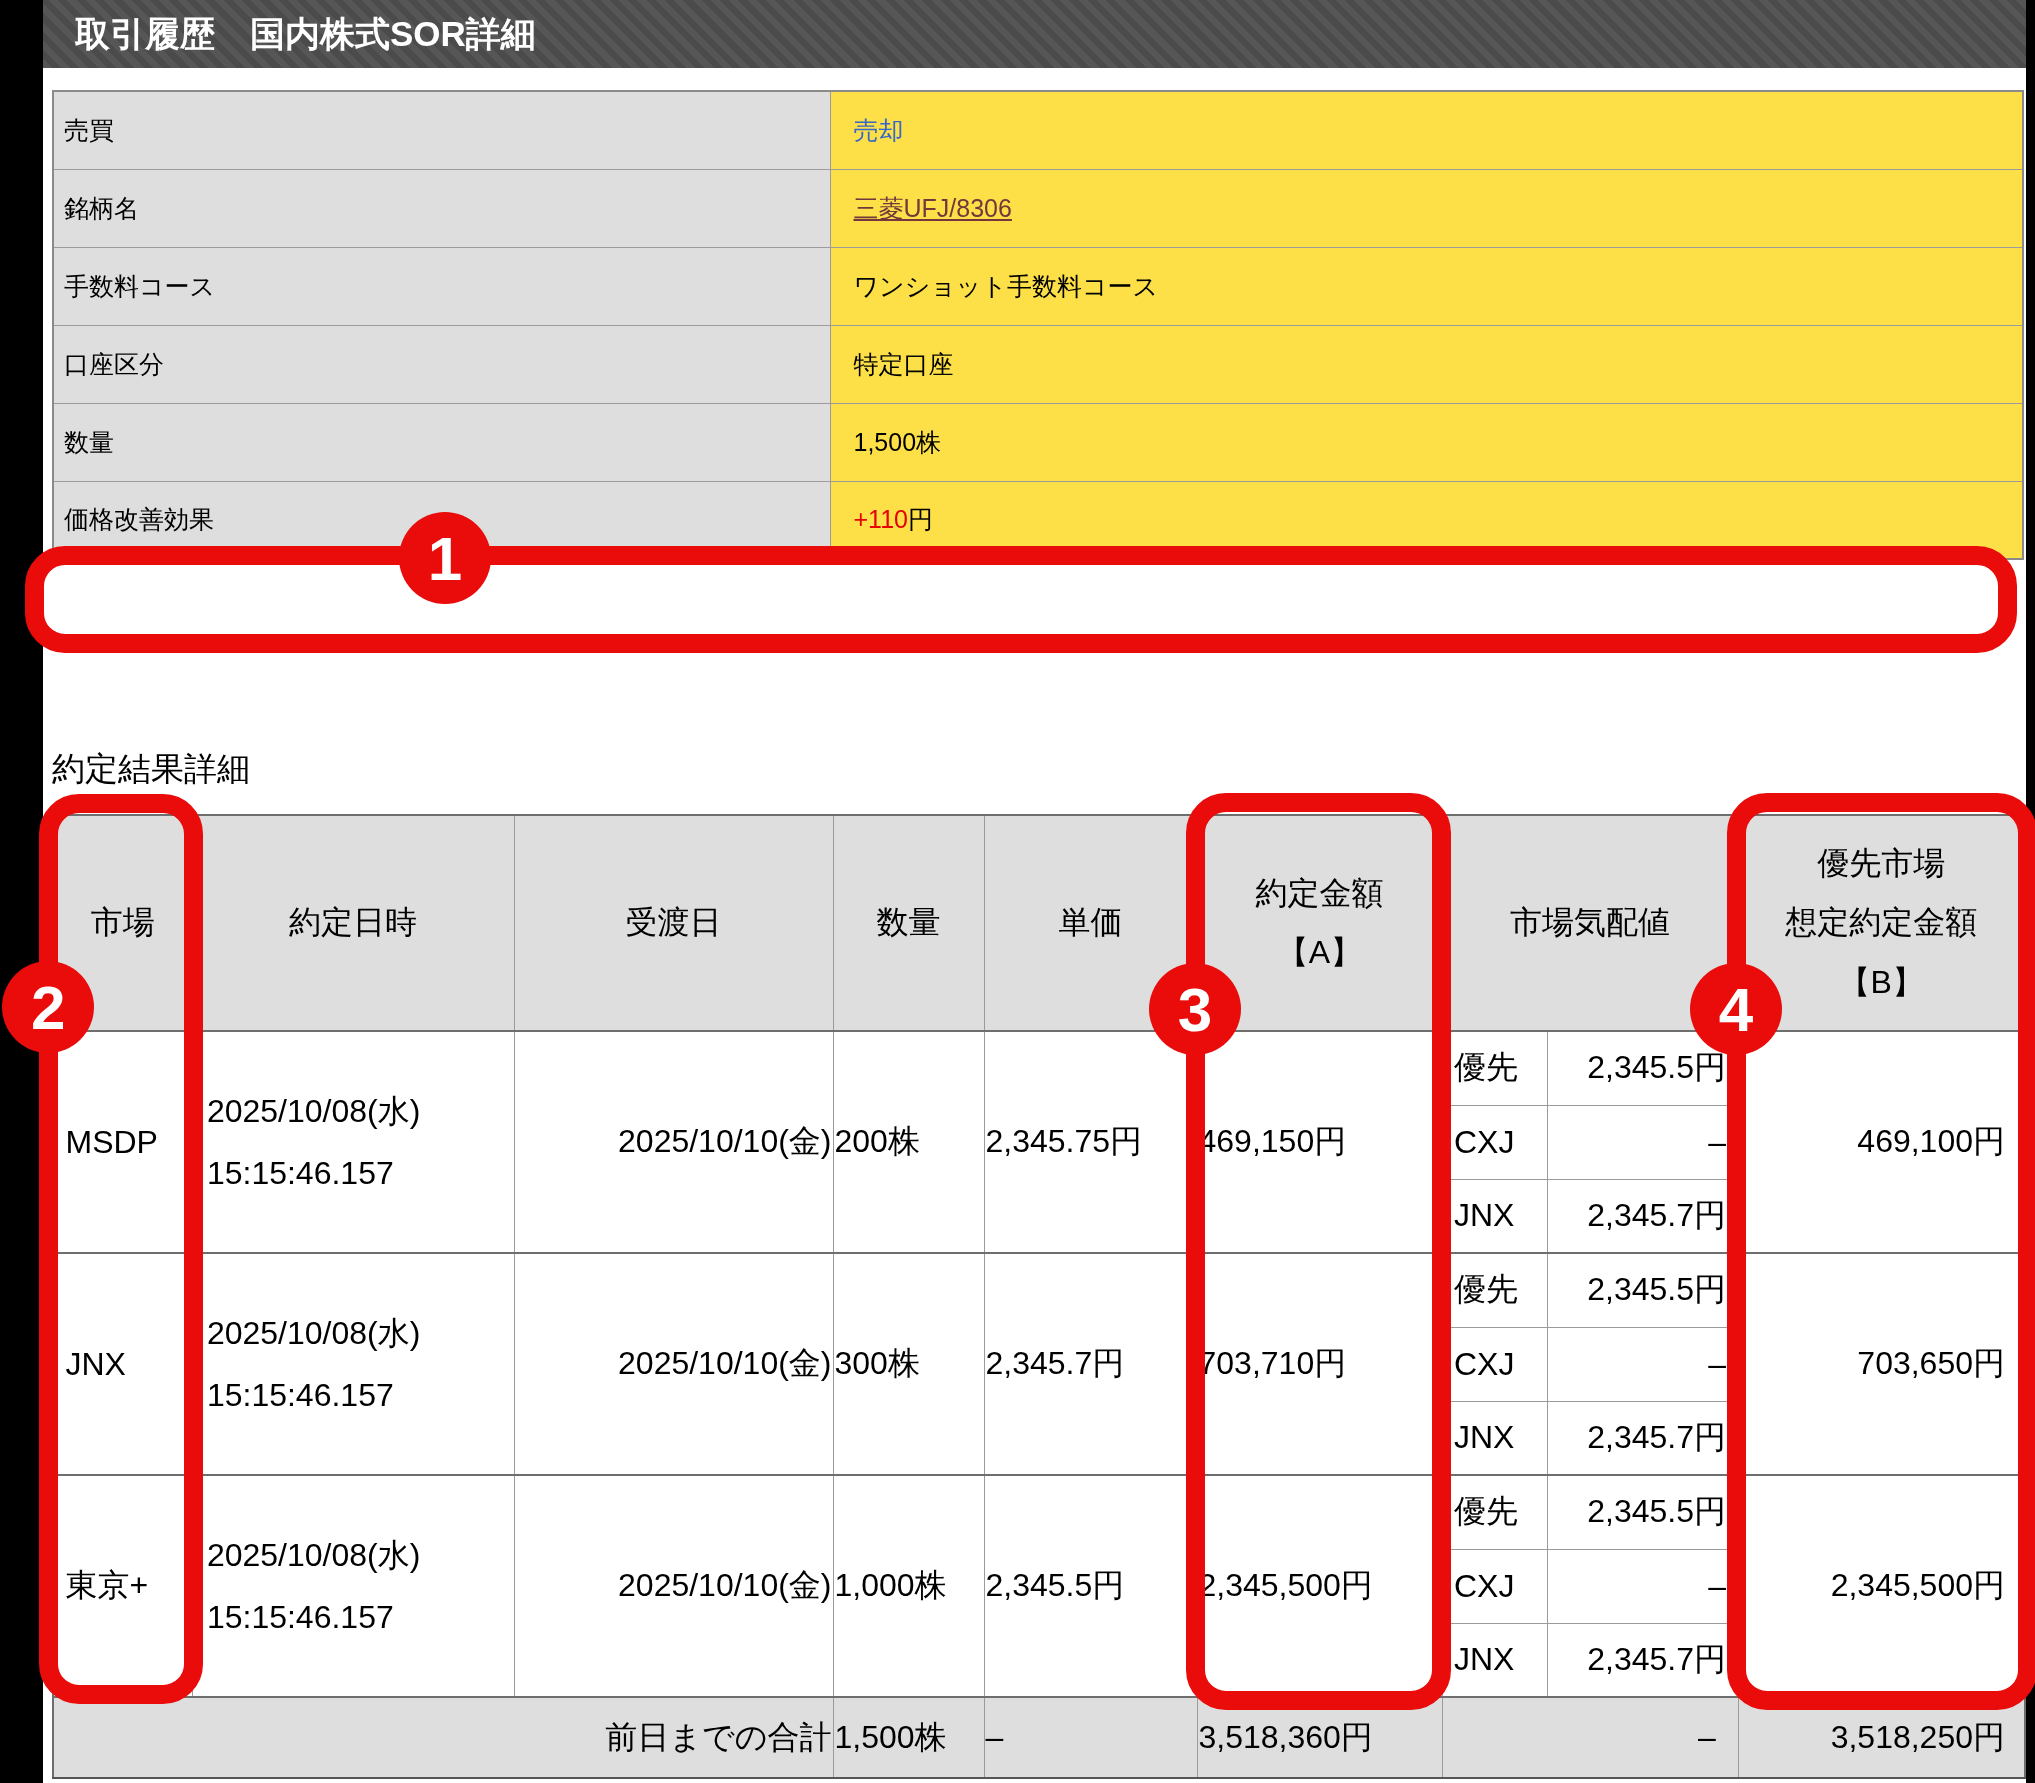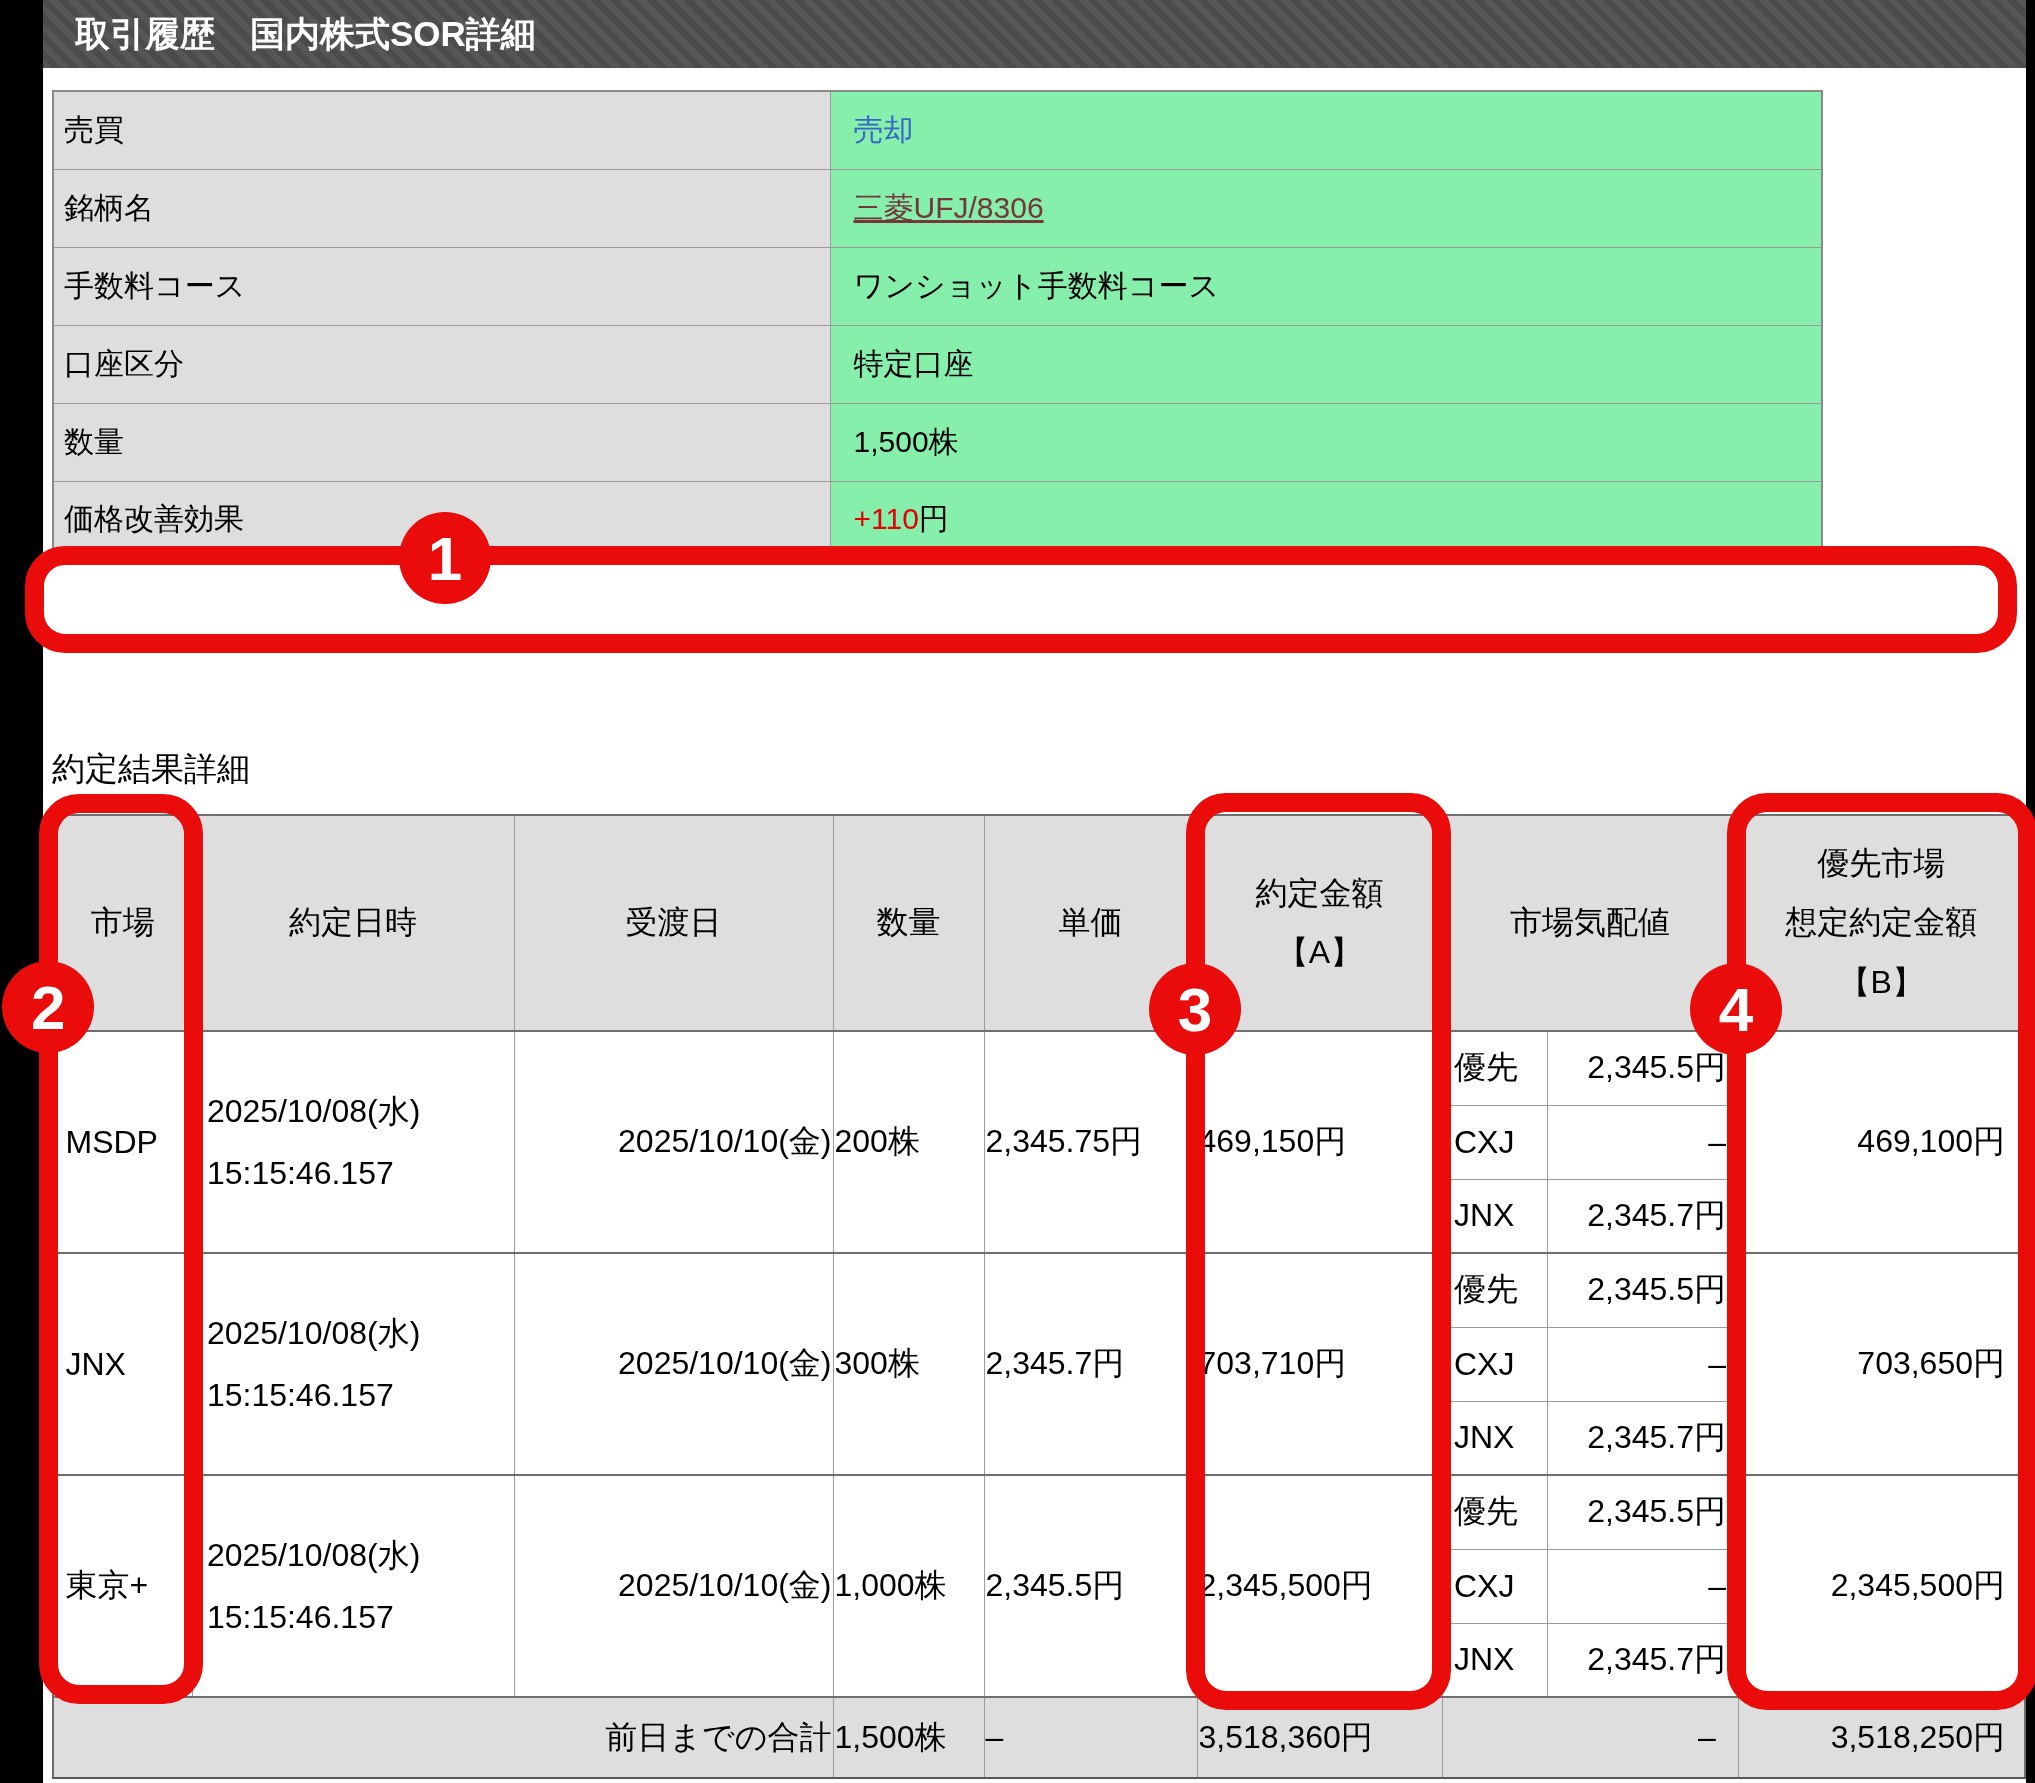--- a/index.html
+++ b/index.html
@@ -25,29 +25,29 @@
   
   .titlebar{
     position:absolute;left:43px;top:0;width:1983px;height:68px;
     background:repeating-linear-gradient(45deg,#565656 0 6.5px,#4b4b4b 6.5px 13px);
     color:#fff;font-size:35px;font-weight:bold;
     display:flex;align-items:center;padding-left:32px;
   }
 
   
   table.summary{
-    position:absolute;left:52px;top:90px;width:1771px;
+    position:absolute;left:52px;top:90px;width:1972px;
     border-collapse:collapse;table-layout:fixed;
-    border:2.2px solid #8a8a8a;font-size:30px;
+    border:2.2px solid #8a8a8a;font-size:25px;
   }
   table.summary td{
     border:1.4px solid var(--border_thin);height:78px;vertical-align:middle;
   }
   td.s-label{width:777px;background:var(--cell_gray);padding-left:10px;}
-  td.s-value{background:#86efac;padding-left:23px;}
+  td.s-value{background:#fde047;padding-left:23px;}
   .v-sell{color:var(--sell_blue);}
   .v-link{color:var(--stock_link);text-decoration:underline;cursor:pointer;}
   .v-improve{color:var(--improve_red);}
 
   
   .section-title{position:absolute;left:52px;top:747px;font-size:33px;}
 
   
   table.exec{
     position:absolute;left:52px;top:814px;width:1972px;

